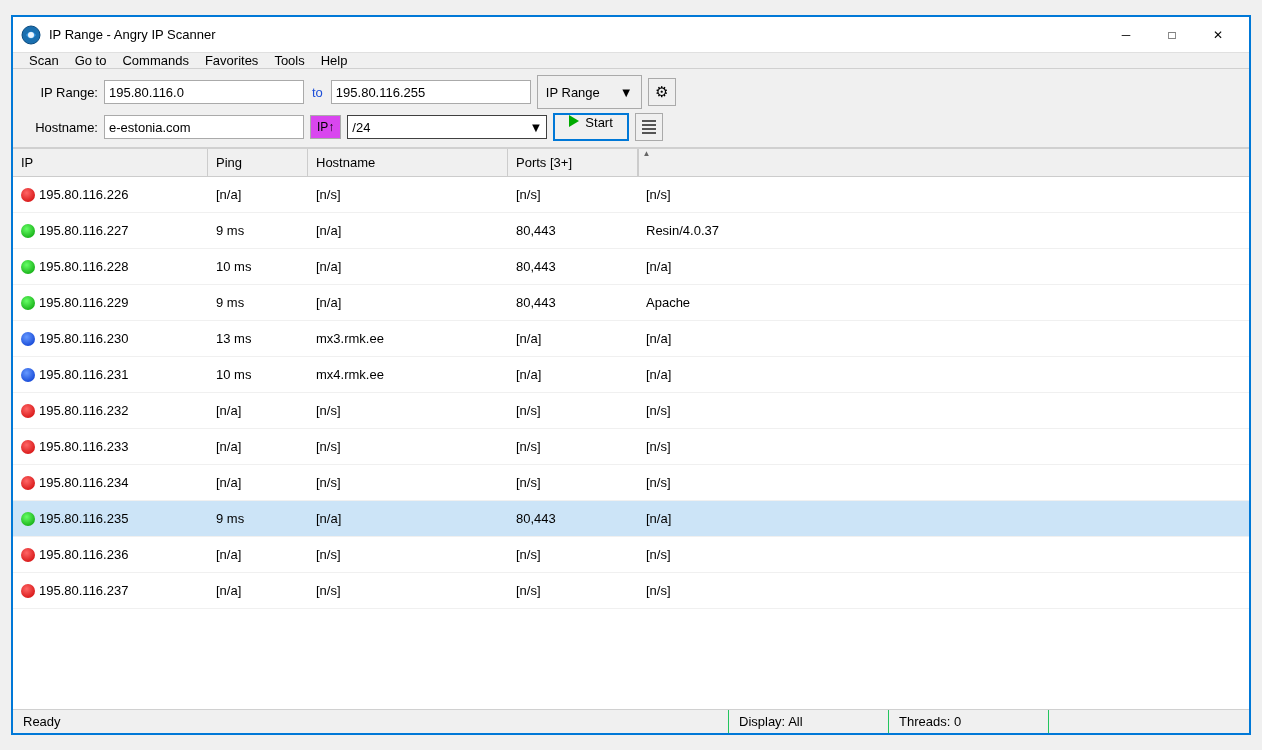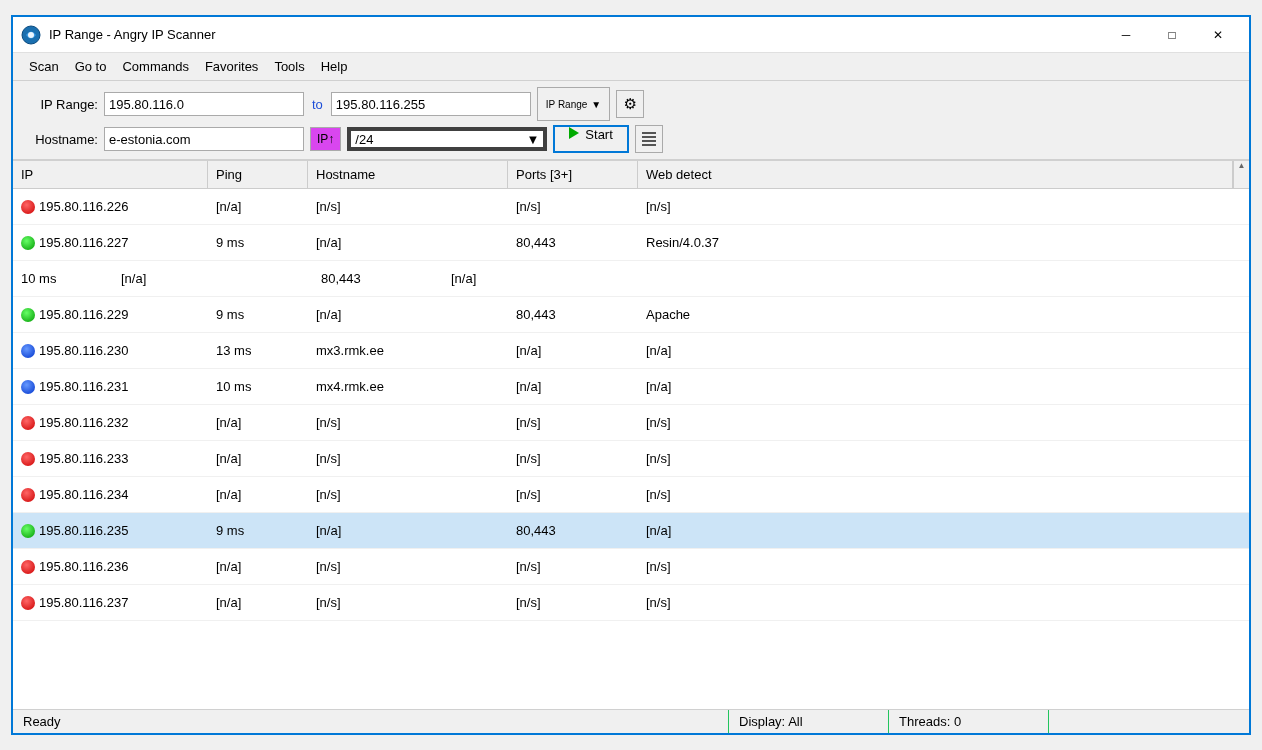--- a/index.html
+++ b/index.html
@@ -58,21 +58,21 @@
       font-size: 12px;
       display: flex;
       align-items: center;
       justify-content: center;
       color: #000;
     }
 
     
     .menu-bar {
       background: #f0f0f0;
-      height: 28px;
+      height: 16px;
       display: flex;
       align-items: center;
       padding: 0 8px;
       border-bottom: 1px solid #d0d0d0;
       flex-shrink: 0;
     }
     .menu-item {
       padding: 3px 8px;
       cursor: pointer;
       font-size: 13px;
@@ -113,25 +113,25 @@
     .to-label {
       font-size: 13px;
       color: #1d4ed8;
       padding: 0 2px;
     }
     .dropdown-btn {
       height: 24px;
       border: 1px solid #aaa;
       background: #f0f0f0;
       padding: 16px 8px;
-      font-size: 10px;
-      cursor: pointer;
-      display: flex;
-      align-items: center;
-      gap: 4px;
+      font-size: 13px;
+      cursor: pointer;
+      display: flex;
+      align-items: center;
+      gap: 20px;
     }
     .gear-btn {
       width: 28px;
       height: 28px;
       border: 1px solid #aaa;
       background: #f0f0f0;
       cursor: pointer;
       display: flex;
       align-items: center;
       justify-content: center;
@@ -171,21 +171,21 @@
       border: 1px solid #aaa;
       background: #d946ef;
       padding: 0 6px;
       font-size: 12px;
       cursor: pointer;
       display: flex;
       align-items: center;
     }
     .subnet-dropdown {
       height: 24px;
-      border: 4px solid #404040;
+      border: 1px solid #404040;
       background: #fff;
       padding: 0 4px;
       font-size: 13px;
       cursor: pointer;
       width: 200px;
       display: flex;
       align-items: center;
       justify-content: space-between;
     }
 
@@ -366,21 +366,20 @@
       </button>
     </div>
   </div>
 
   <div class="table-container">
     <div class="table-header">
       <div class="col-header col-ip">IP</div>
       <div class="col-header col-ping">Ping</div>
       <div class="col-header col-hostname">Hostname</div>
       <div class="col-header col-ports">Ports [3+]</div>
-      <div class="col-header col-webdetect">Web detect</div>
       <div style="width:16px; border-left:1px solid #ccc; height:100%; display:flex; flex-direction:column; justify-content:space-between; align-items:center;">
         <span style="font-size:8px; color:#666;">▲</span>
       </div>
     </div>
     <div class="table-body" id="tableBody">
     <div class="table-row">
     <div class="table-cell cell-ip">
       <span class="status-dot dot-red"></span>
       <span>195.80.116.226</span>
     </div>
@@ -393,20 +392,24 @@
     <div class="table-cell cell-ip">
       <span class="status-dot dot-green"></span>
       <span>195.80.116.227</span>
     </div>
     <div class="table-cell cell-ping">9 ms</div>
     <div class="table-cell cell-hostname">[n/a]</div>
     <div class="table-cell cell-ports">80,443</div>
     <div class="table-cell cell-webdetect">Resin/4.0.37</div>
   </div>
         <div class="table-row">
+    <div class="table-cell cell-ip">
+      <span class="status-dot dot-green"></span>
+      <span>195.80.116.228</span>
+    </div>
     <div class="table-cell cell-ping">10 ms</div>
     <div class="table-cell cell-hostname">[n/a]</div>
     <div class="table-cell cell-ports">80,443</div>
     <div class="table-cell cell-webdetect">[n/a]</div>
   </div>
         <div class="table-row">
     <div class="table-cell cell-ip">
       <span class="status-dot dot-green"></span>
       <span>195.80.116.229</span>
     </div>

